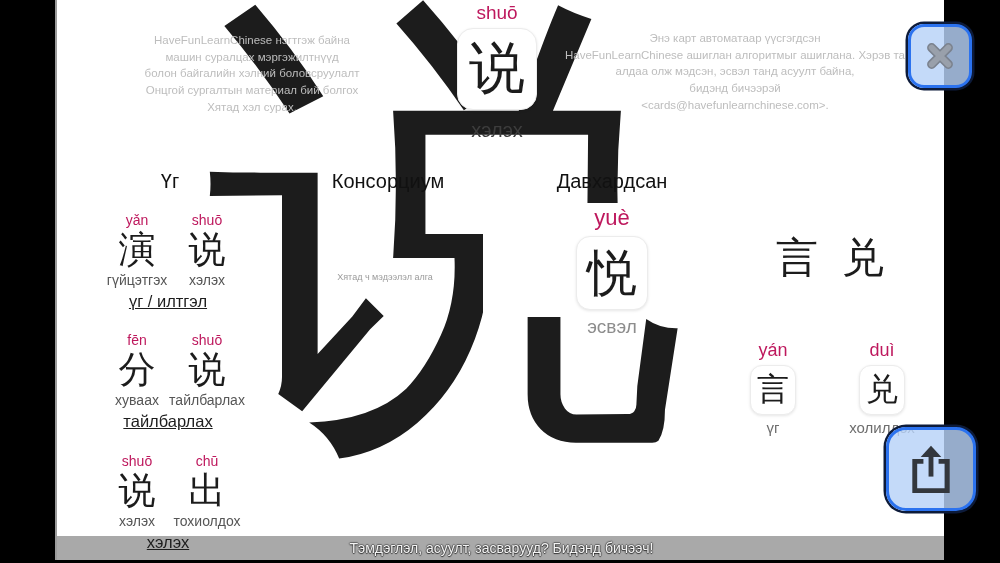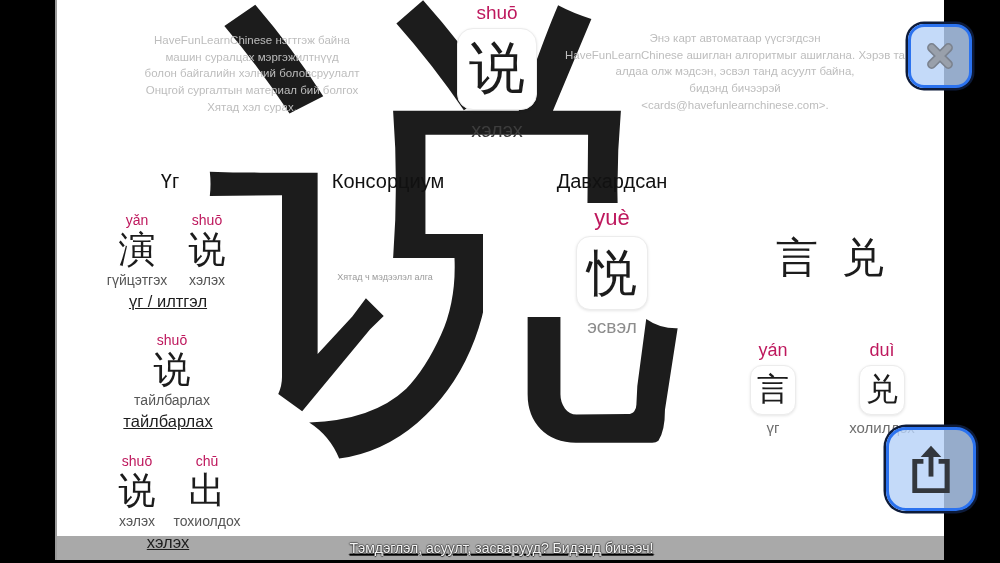--- a/index.html
+++ b/index.html
@@ -61,21 +61,21 @@
     display:flex;justify-content:center;gap:24px;}
   .comp-preview .hanzi{font-size:42px;}
   .comp-cell{position:absolute;top:340px;width:80px;z-index:3;
     display:flex;flex-direction:column;align-items:center;}
   .comp-cell-0{left:676px;} .comp-cell-1{left:785px;}
   .comp-cell .pinyin{font-size:18px;}
   .comp-cell .card-tile{width:46px;height:50px;margin-top:4px;border-radius:12px;}
   .comp-cell .card-tile .hanzi{font-size:32px;}
   .comp-cell .gloss{font-size:15px;color:#6e6e6e;margin-top:4px;white-space:nowrap;}
   .footer-bar{position:absolute;left:0;top:536px;width:889px;height:24px;background:#a9a9a9;z-index:2;
-    display:flex;align-items:center;justify-content:center;text-decoration:underline;}
+    display:flex;align-items:center;justify-content:center;}
   .footer-bar .msg{font-size:14px;color:#f4f4f4;
     text-shadow:0 1px 1px rgba(30,30,30,.85),0 -1px 1px rgba(30,30,30,.45),1px 0 1px rgba(30,30,30,.45),-1px 0 1px rgba(30,30,30,.45);}
   .blue-btn{
     position:absolute;z-index:10;background:rgba(183,210,248,0.82);
     border:3px solid #2b72ef;box-shadow:0 0 0 2.5px #0d1b3a;
     display:flex;align-items:center;justify-content:center;cursor:pointer;
   }
   .close-btn{left:908px;top:24px;width:64px;height:64px;border-radius:16px;}
   .share-btn{left:886px;top:427px;width:90px;height:84px;border-radius:20px;}
 </style>
@@ -122,20 +122,25 @@
           <span class="pinyin">shuō</span>
           <span class="hanzi">说</span>
           <span class="gloss">хэлэх</span>
         </div>
       </div>
       <div class="word-translation">үг / илтгэл</div>
     </div>
 
     <div class="word-entry entry-1">
       <div class="char-row">
+        <div class="char-cell">
+          <span class="pinyin">fēn</span>
+          <span class="hanzi">分</span>
+          <span class="gloss">хуваах</span>
+        </div>
         <div class="char-cell">
           <span class="pinyin">shuō</span>
           <span class="hanzi">说</span>
           <span class="gloss">тайлбарлах</span>
         </div>
       </div>
       <div class="word-translation">тайлбарлах</div>
     </div>
 
     <div class="word-entry entry-2">

